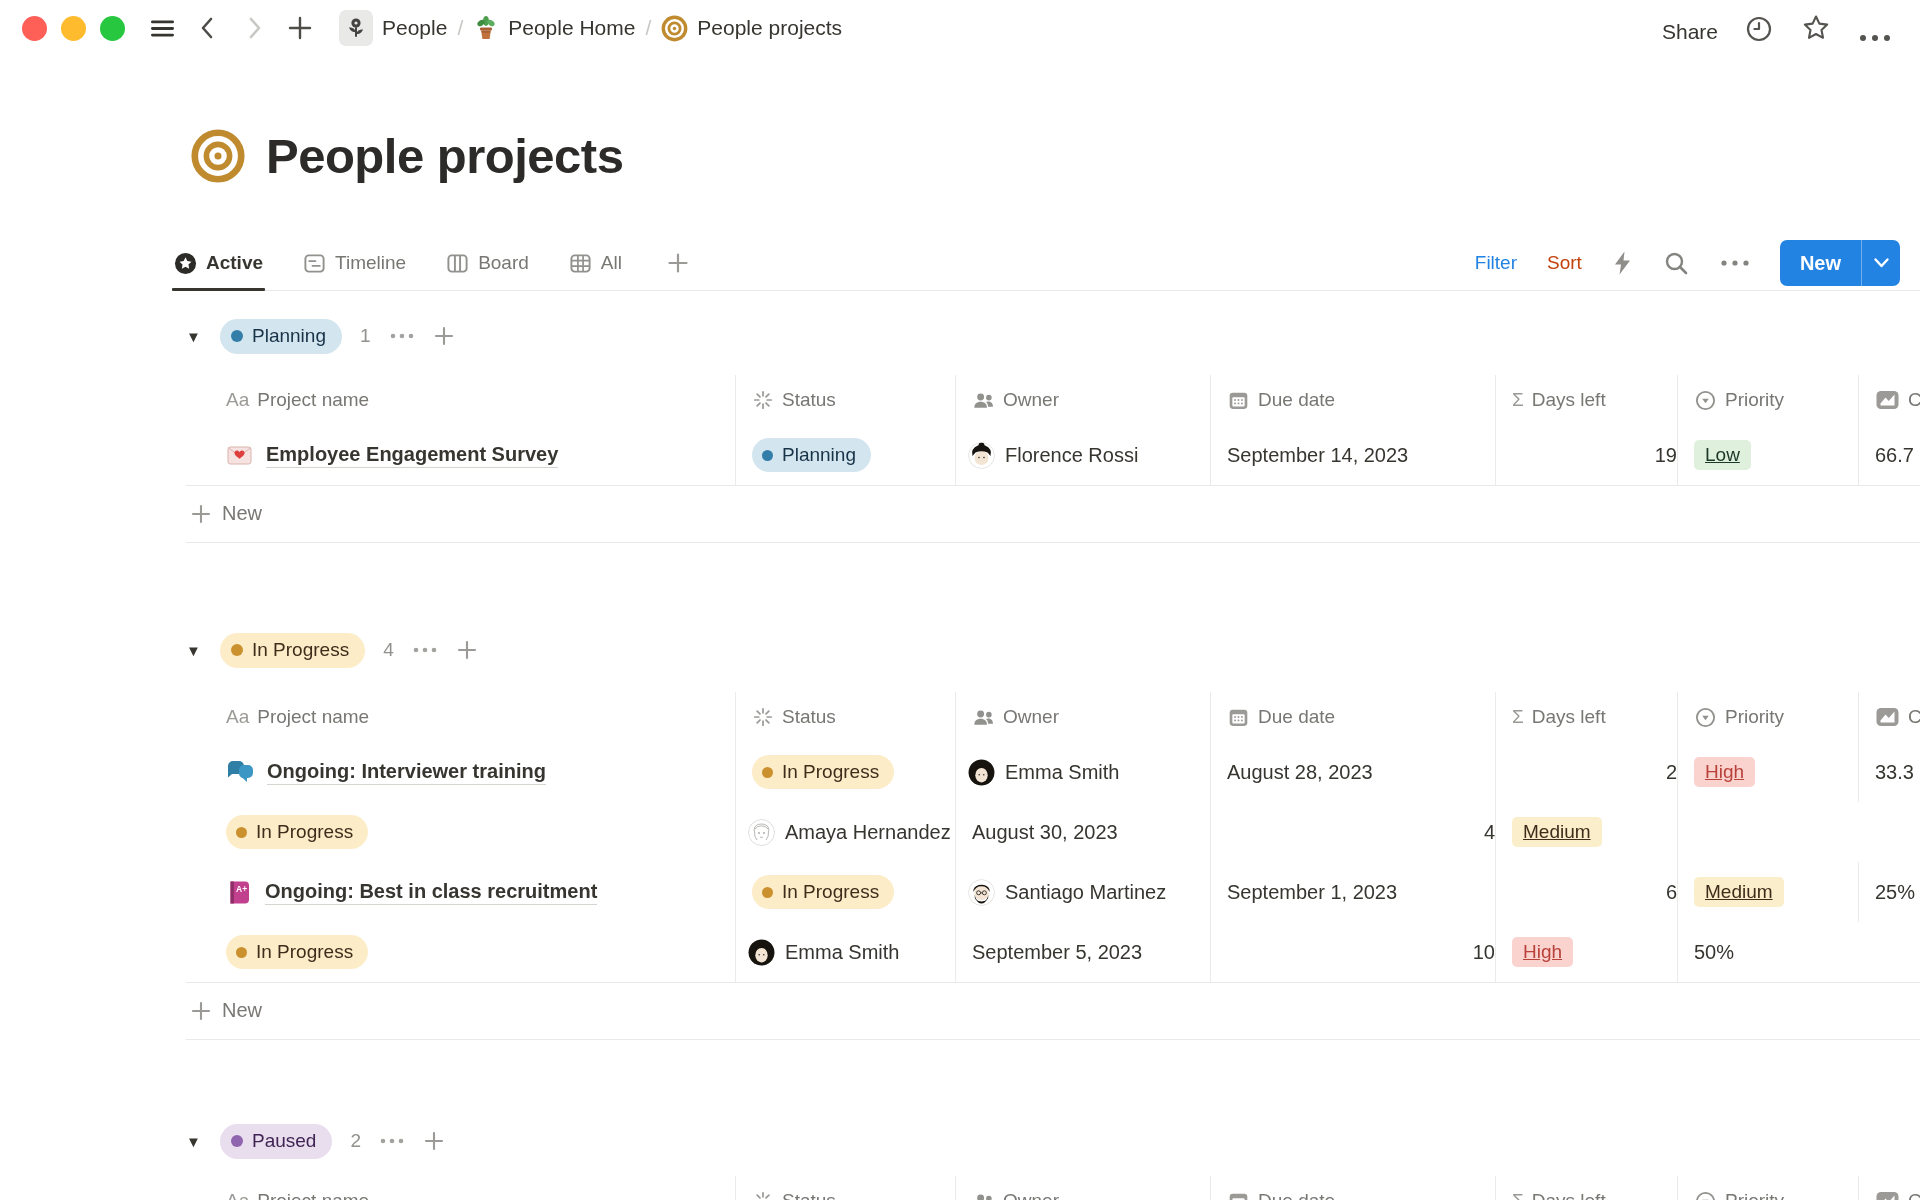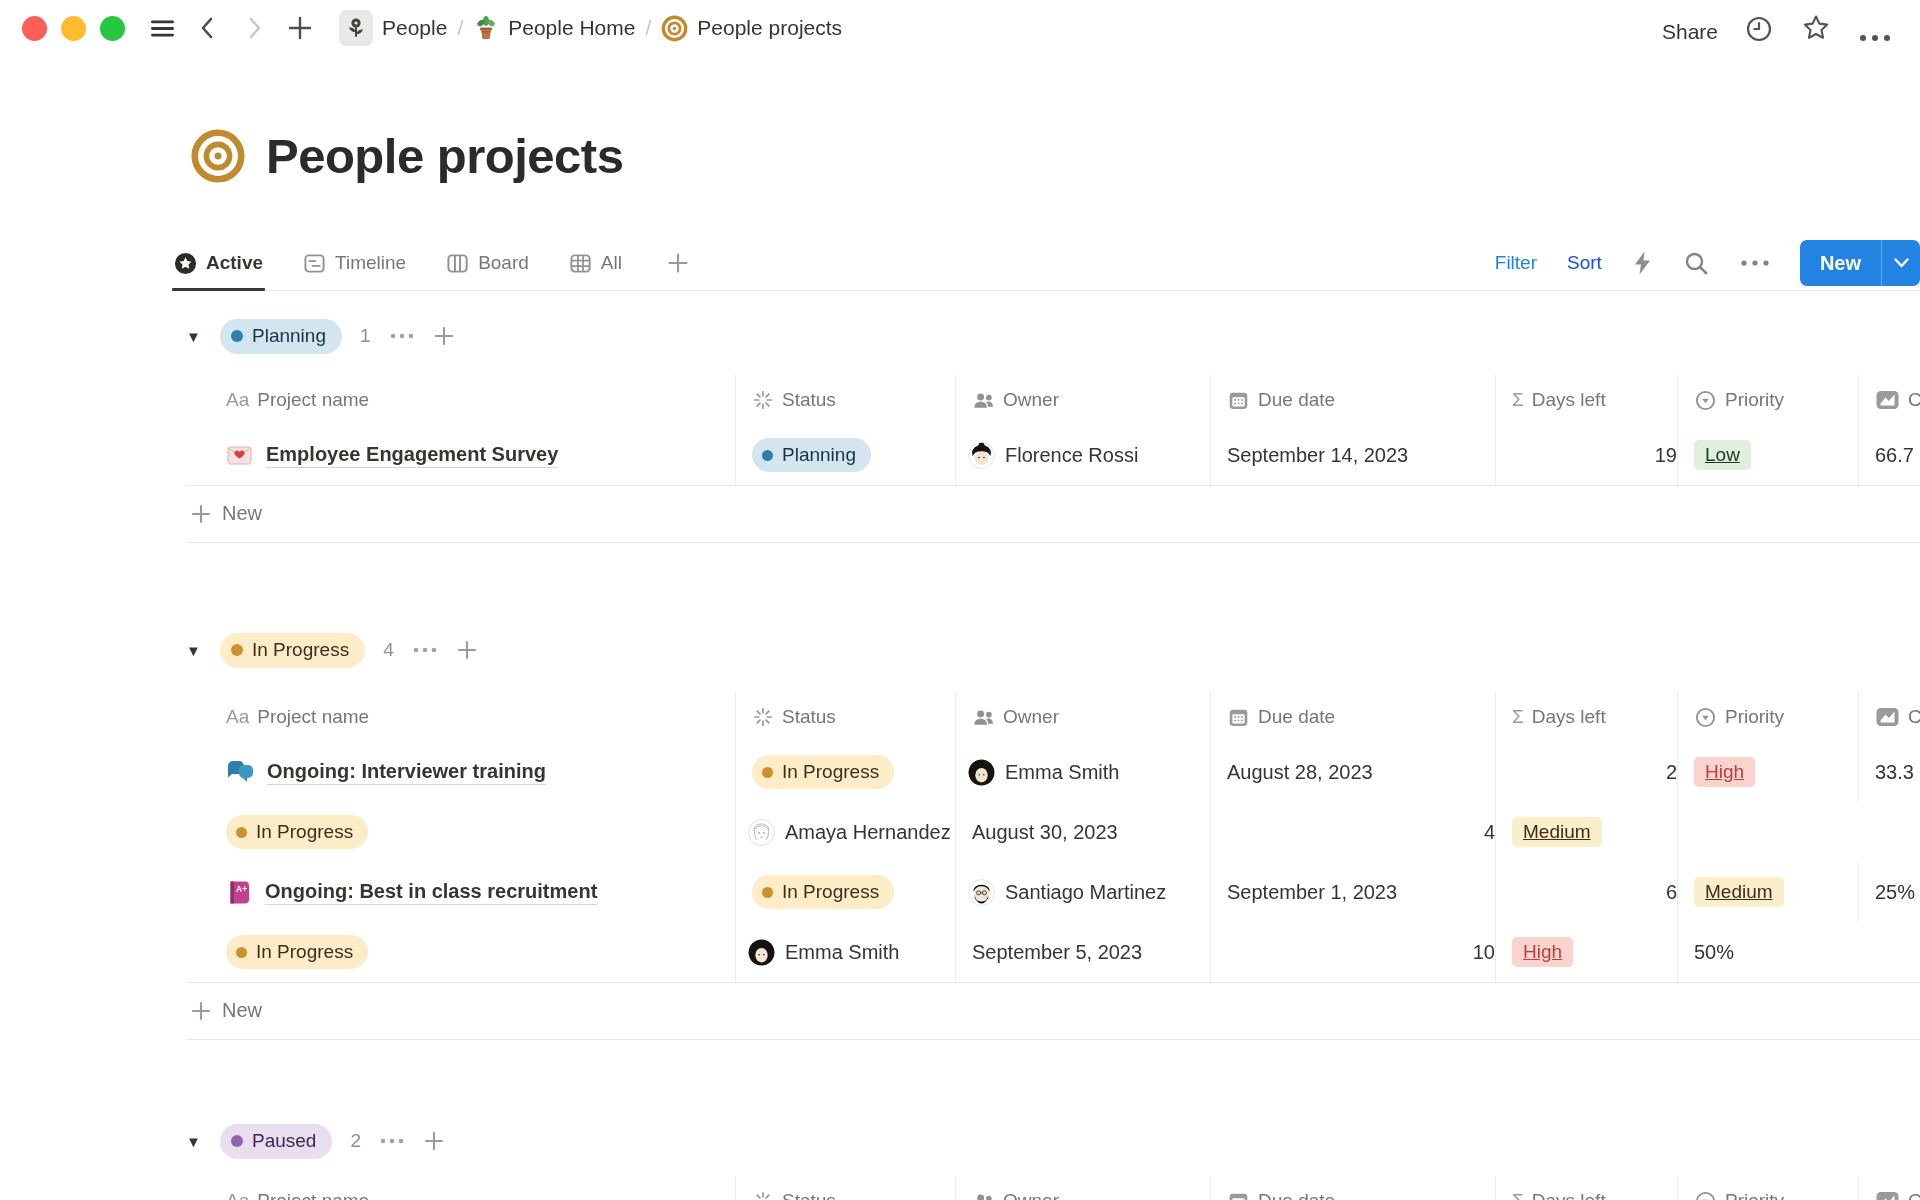--- a/index.html
+++ b/index.html
@@ -24,24 +24,24 @@
   
   .title-wrap{position:absolute;top:128px;left:190px;display:flex;align-items:center;gap:20px;}
   .title-text{font-size:49px;font-weight:700;letter-spacing:-0.5px;color:#2c2b29;}
   
   .toolbar{position:absolute;top:236px;left:172px;width:1748px;height:54px;border-bottom:1px solid #e9e9e7;display:flex;align-items:center;}
   .tabs{display:flex;align-items:center;gap:36px;height:100%;}
   .tab{display:flex;align-items:center;gap:9px;font-size:19px;color:#787774;height:100%;position:relative;padding:0 2px;}
   .tab.active{color:#37352f;font-weight:600;}
   .tab.active::after{content:"";position:absolute;left:0;right:0;bottom:-1px;height:3px;background:#37352f;border-radius:1px;}
   .tab-plus{color:#9b9a97;margin-left:6px;display:flex;align-items:center;}
-  .toolbar-right{margin-left:auto;display:flex;align-items:center;gap:30px;padding-right:0;}
+  .toolbar-right{margin-left:auto;display:flex;align-items:center;gap:30px;padding-right:20px;}
   .tbr-text{font-size:19px;}
   .filter{color:#2383e2;}
-  .sort{color:#1d4ed8;}
+  .sort{color:#c2410c;}
   .new-btn{display:flex;align-items:stretch;background:#2383e2;border-radius:7px;overflow:hidden;height:46px;}
   .new-btn .label{display:flex;align-items:center;padding:0 20px;color:#fff;font-size:20px;font-weight:600;}
   .new-btn .split{width:1px;background:rgba(255,255,255,0.35);}
   .new-btn .dd{display:flex;align-items:center;justify-content:center;width:38px;}
   
   .group-head{position:absolute;left:186px;display:flex;align-items:center;height:40px;gap:18px;}
   .gtoggle{font-size:15px;color:#37352f;width:16px;}
   .gpill{display:flex;align-items:center;gap:9px;height:35px;padding:0 16px 0 11px;border-radius:18px;font-size:19px;font-weight:500;}
   .dot{width:12px;height:12px;border-radius:50%;display:inline-block;}
   .gcount{font-size:19px;color:#91918e;}

